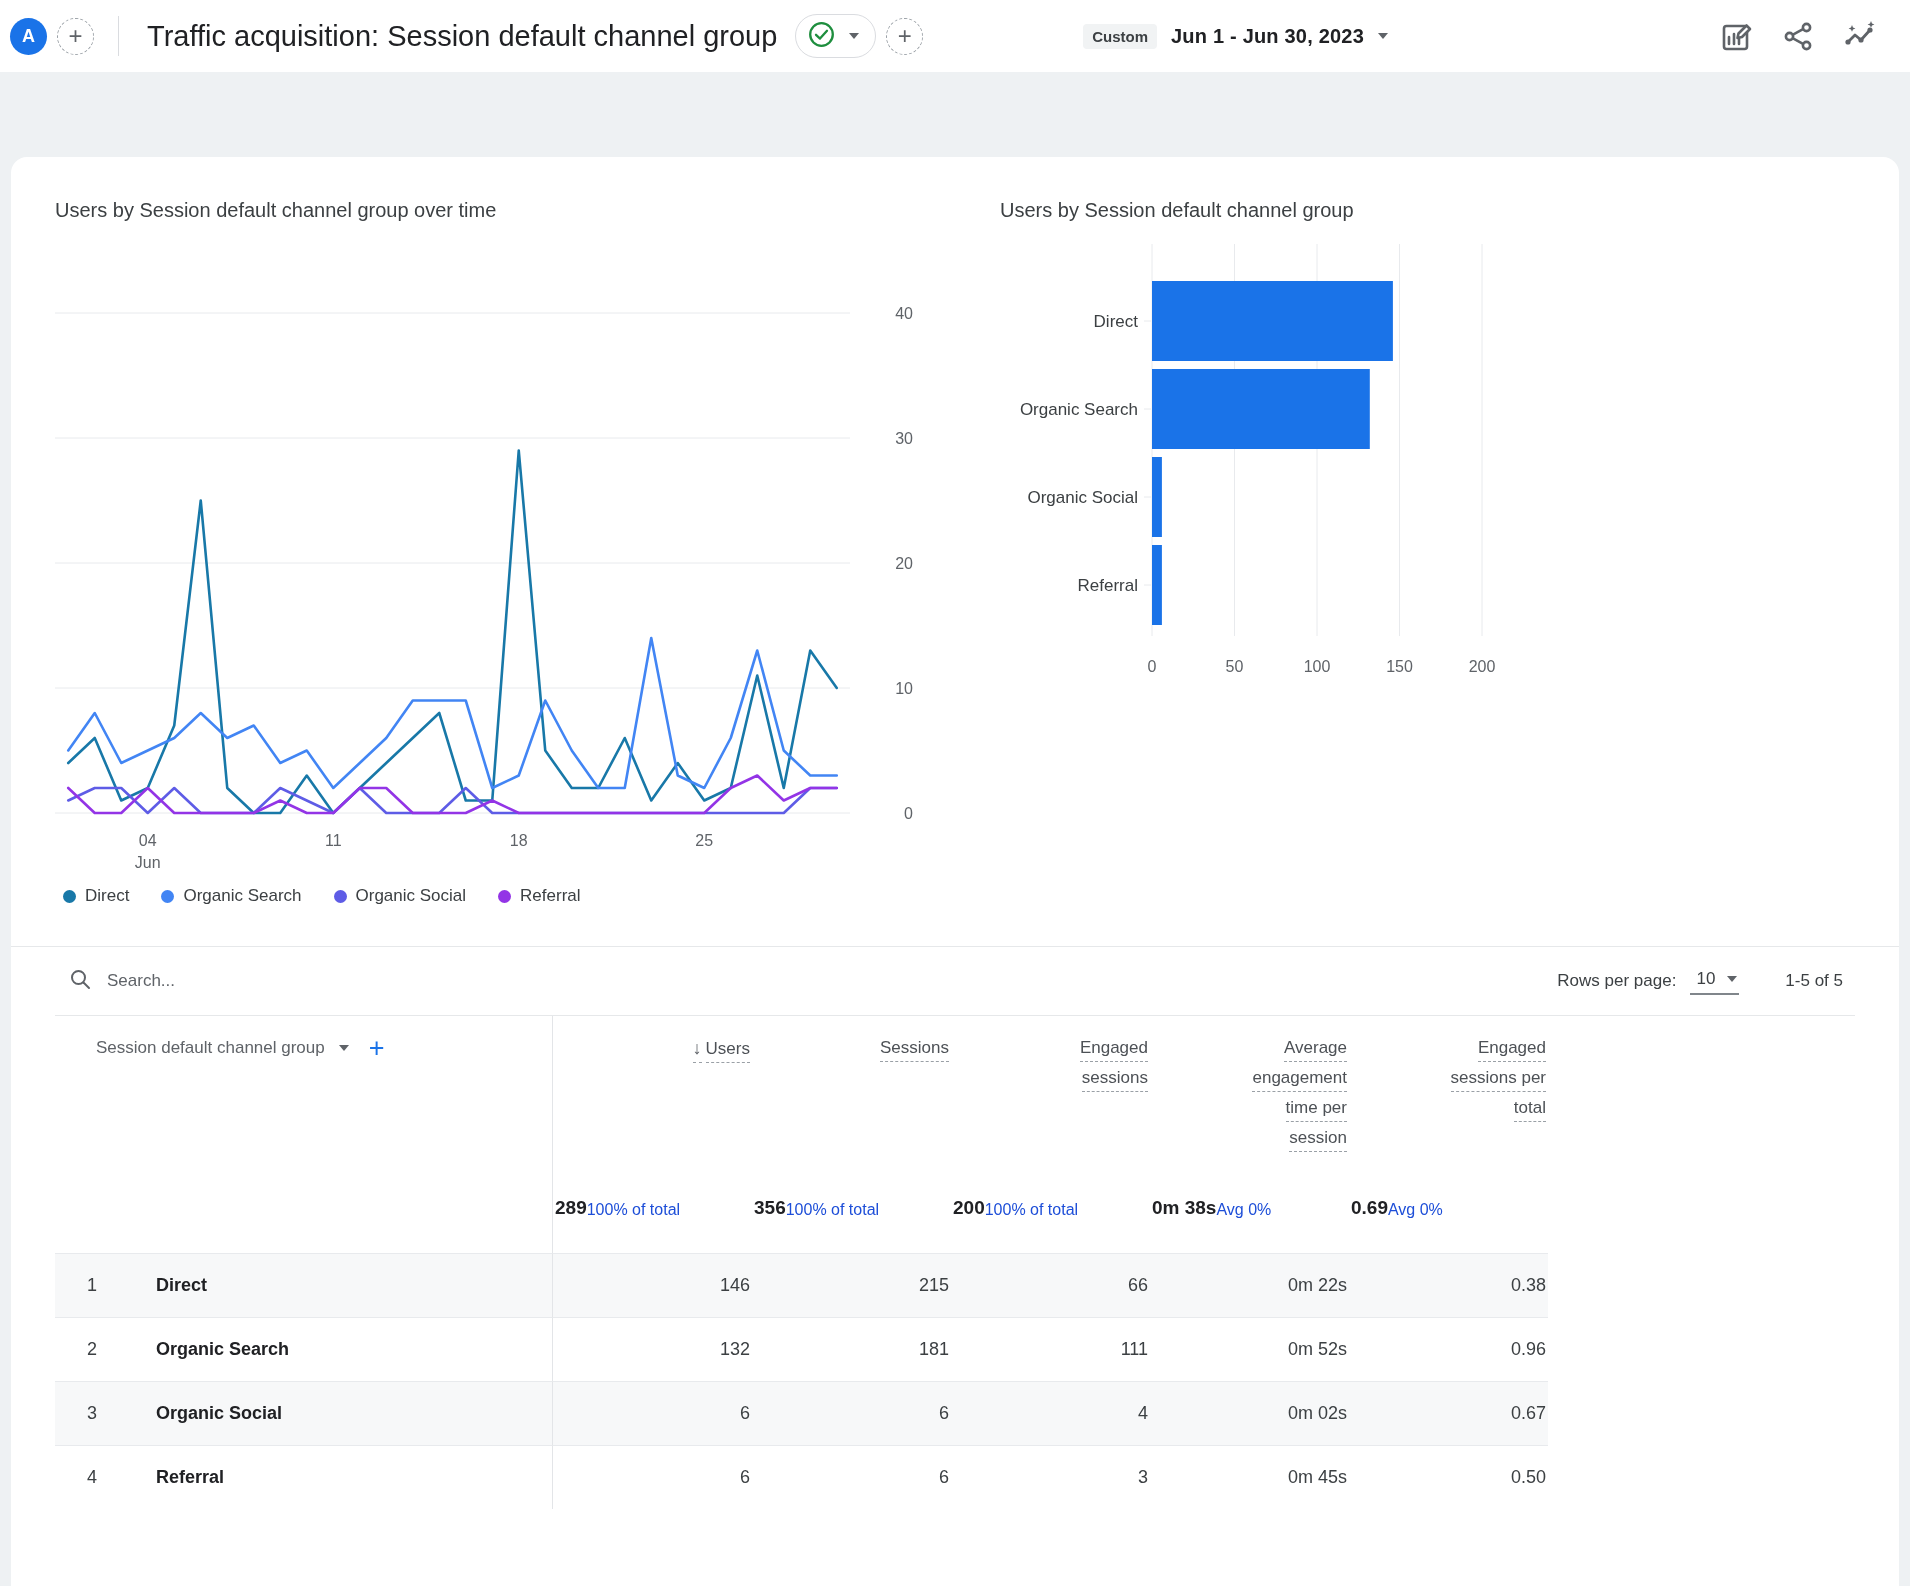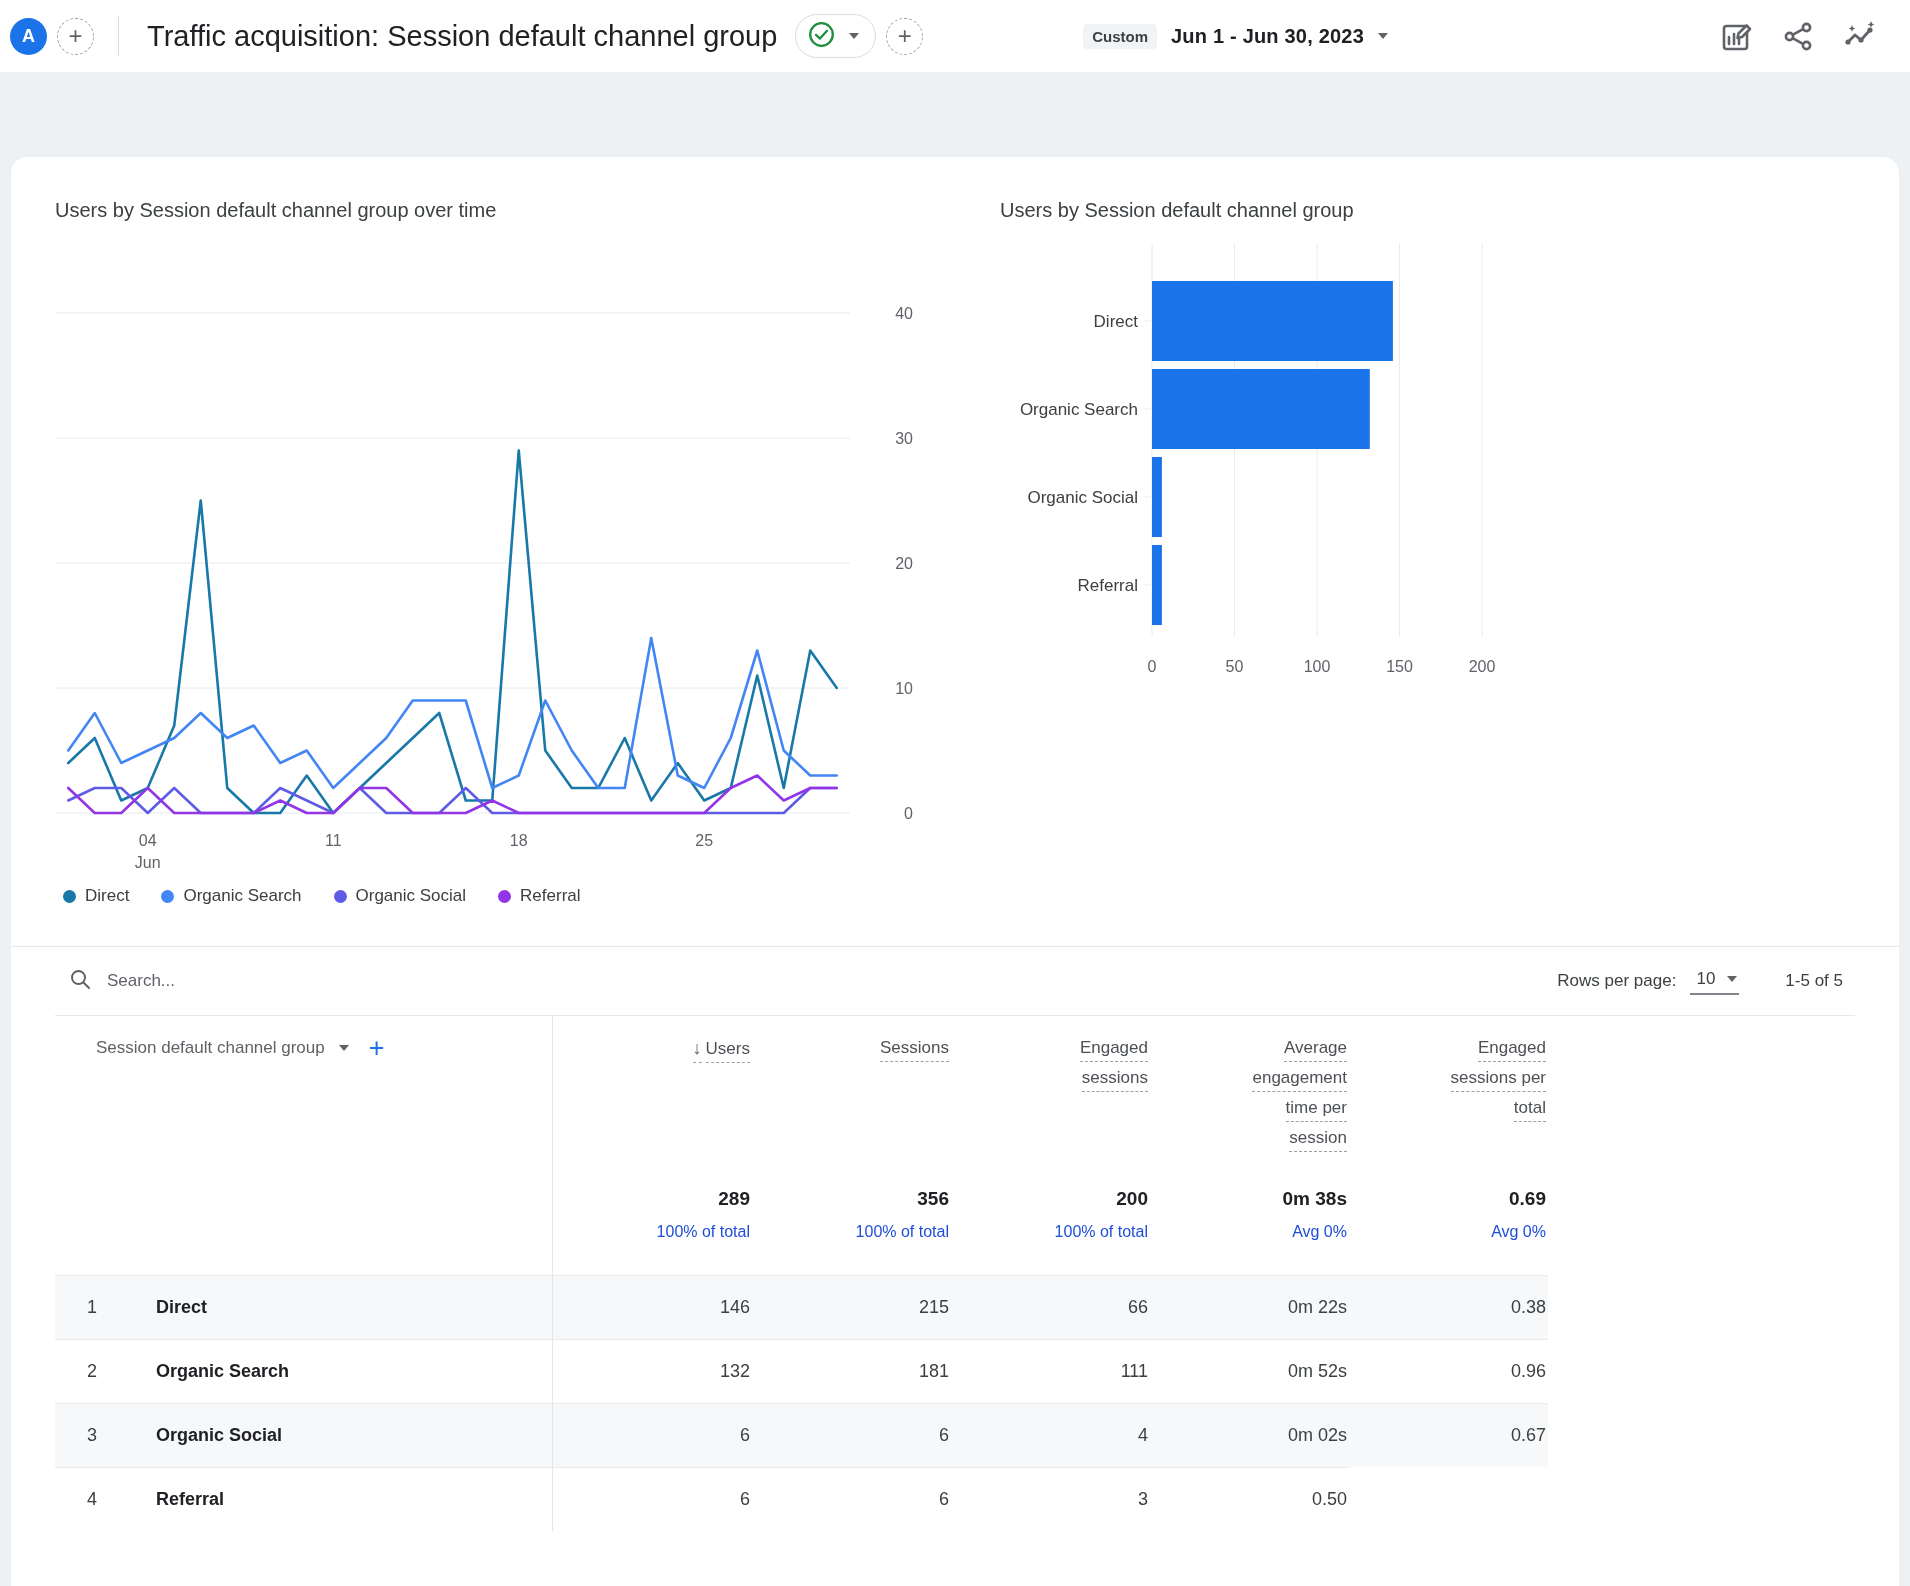--- a/index.html
+++ b/index.html
@@ -63,21 +63,21 @@
   .dim-border { border-right:1px solid #e3e5e8; }
   .t-head { padding-top:22px; }
   .dim-head { grid-column:1/3; align-items:flex-start; gap:14px; padding-left:41px; font-size:17px; color:#5f6368; }
   .dim-head .caret { margin-top:7px; }
   .plus-btn { color:#1a73e8; font-size:27px; font-weight:400; line-height:20px; margin-left:6px; cursor:pointer; }
   .met-head { flex-direction:column; align-items:flex-end; font-size:17px; color:#4d5156;
     padding-right:2px; cursor:pointer; }
   .met-head span { display:inline-block; border-bottom:1px dashed #9aa0a6; padding-bottom:3px; margin-bottom:6px; }
   .met-head .sort-row { border-bottom:none; padding-bottom:0; margin-bottom:0; display:flex; align-items:center; gap:4px; }
   .sort-arrow { color:#5f6368; font-size:18px; }
-  .t-total { padding:30px 2px 34px 2px; flex-direction:column; align-items:flex-end; }
+  .t-total { padding:30px 2px 34px 2px; flex-direction:row; align-items:flex-end; }
   .tot-val { font-size:19px; font-weight:bold; color:#202124; }
   .tot-sub { font-size:16px; color:#1d4ed8; margin-top:13px; }
   .t-cell { align-items:center; justify-content:flex-end; font-size:18px; color:#3c4043;
     height:64px; border-top:1px solid #e8eaed; padding-right:2px; }
   .t-idx { justify-content:flex-end; padding-right:18px; color:#3c4043; }
   .t-name { justify-content:flex-start; padding-left:41px; font-weight:bold; color:#202124; }
   .stripe { background:#f7f8f9; }
 </style>
 </head>
 <body>
@@ -300,17 +300,18 @@
         <div class="t-cell stripe">6</div>
         <div class="t-cell stripe">6</div>
         <div class="t-cell stripe">4</div>
         <div class="t-cell stripe">0m 02s</div>
         <div class="t-cell stripe">0.67</div>
         <div class="t-cell t-idx">4</div>
         <div class="t-cell t-name dim-border">Referral</div>
         <div class="t-cell">6</div>
         <div class="t-cell">6</div>
         <div class="t-cell">3</div>
+        <div class="t-cell">0m 45s</div>
         <div class="t-cell">0.50</div>
       </div>
 
   </div>
 </div>
 
 </body></html>

